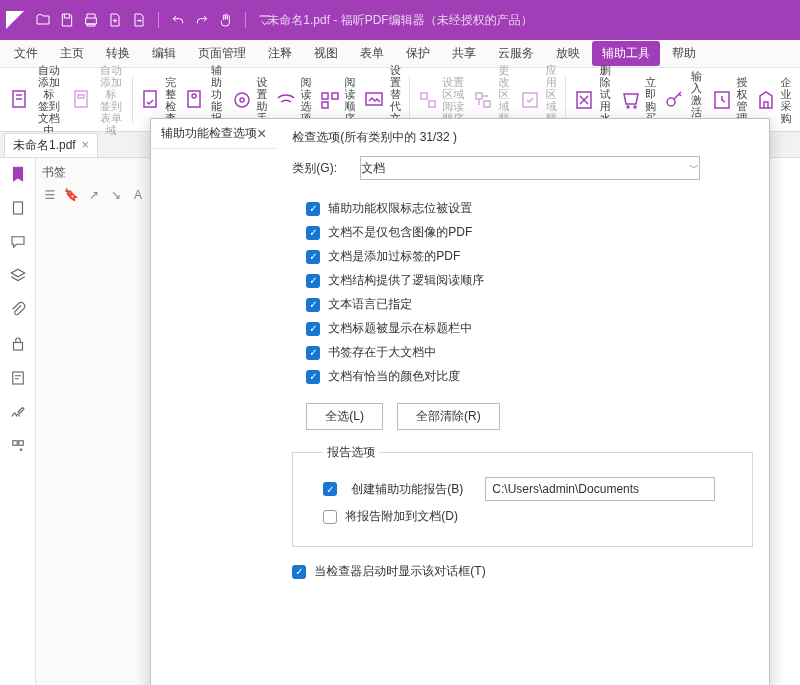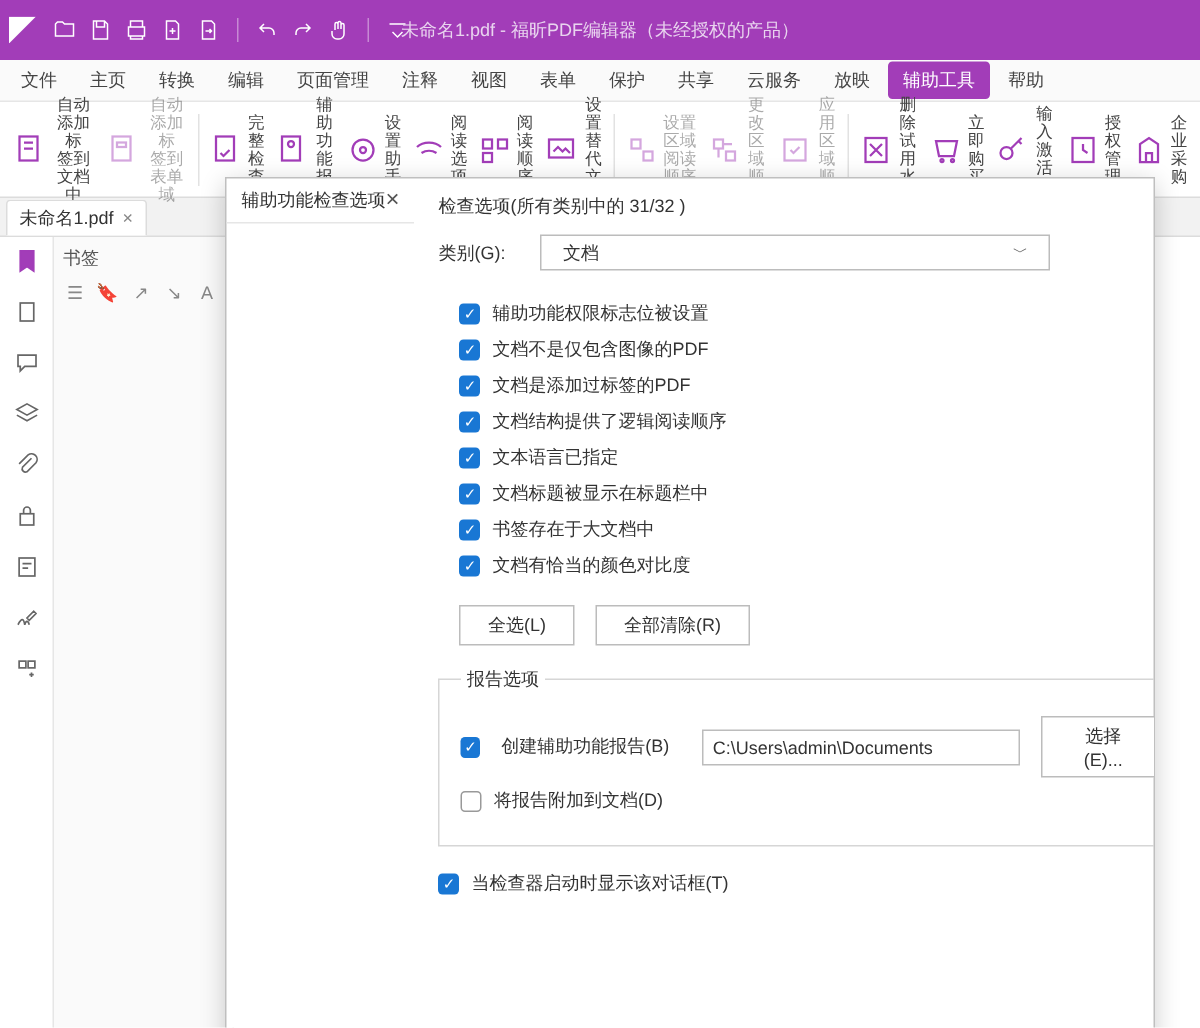--- a/index.html
+++ b/index.html
@@ -34,30 +34,30 @@
 .panel .picons{display:flex;gap:6px}
 .panel .picons span{width:16px;height:16px;display:flex;align-items:center;justify-content:center;color:#888}
 .canvas{flex:1;background:#fff}
 .dialog{position:absolute;left:150px;top:118px;width:620px;height:648px;background:#fff;border:1px solid #bfbfbf;box-shadow:0 4px 16px rgba(0,0,0,.2);display:flex;flex-direction:row}
 .dialog .dtitle{height:30px;display:flex;align-items:center;justify-content:space-between;padding:0 10px;border-bottom:1px solid #e6e6e6}
 .dialog .dtitle .x{font-size:16px;color:#555;cursor:pointer}
 .dialog .dbody{flex:1;padding:10px 16px 0 16px;overflow:auto}
 .dialog .subhdr{font-size:12px;color:#333;margin-bottom:10px}
 .dialog .row{display:flex;align-items:center;gap:12px;margin-bottom:20px}
 .dialog .lbl{font-size:12px;color:#333;min-width:56px}
-.dialog select,.dialog .selectlike{border:1px solid #bcbcbc;height:24px;font-size:12px;padding:2px 14px;background:#fff}
+.dialog select,.dialog .selectlike{border:1px solid #bcbcbc;height:24px;font-size:12px;padding:2px 0;background:#fff}
 .dialog .selectlike{width:340px;display:flex;align-items:center;justify-content:space-between}
 .dialog .chev{font-size:10px;color:#666}
 .dialog .chk{display:flex;align-items:center;gap:8px;margin:7px 0 7px 14px}
 .dialog .cb{width:14px;height:14px;border-radius:3px;display:flex;align-items:center;justify-content:center;font-size:10px;color:#fff}
 .dialog .cb.on{background:#1977d4}
 .dialog .cb.off{border:1px solid #999;background:#fff}
 .dialog .btnrow{display:flex;gap:14px;margin:18px 0 14px 14px}
 .dialog .btn{border:1px solid #bcbcbc;background:#fff;padding:4px 18px;font-size:12px;cursor:pointer}
-.dialog fieldset{border:1px solid #d6d6d6;padding:12px 14px 14px;margin-top:6px}
+.dialog fieldset{border:1px solid #d6d6d6;padding:12px 30px 14px;margin-top:6px}
 .dialog legend{font-size:12px;padding:0 4px;color:#333}
 .dialog .pathrow{display:flex;align-items:center;gap:14px;margin-top:4px}
 .dialog .pathbox{border:1px solid #bcbcbc;height:24px;width:230px;padding:2px 6px;font-size:12px;display:flex;align-items:center;color:#333}
 .dialog .dfooter{height:48px;border-top:0;display:flex;align-items:center;padding:0 16px;gap:10px}
 .dialog .dfooter .spacer{flex:1}
 .dialog .pbtn{border:1px solid #bcbcbc;background:#fff;padding:5px 24px;font-size:12px;cursor:pointer}
 .dialog .pbtn.primary{border:1px solid #1977d4}
 </style>
 </head>
 <body>
@@ -405,21 +405,20 @@
     <div class="btnrow">
       <button class="btn">全选(L)</button>
       <button class="btn">全部清除(R)</button>
     </div>
     <fieldset>
       <legend>报告选项</legend>
       <div class="chk pathrow" style="margin-left:0">
         <span class="cb on">✓</span>
         <span style="min-width:120px">创建辅助功能报告(B)</span>
         <div class="pathbox">C:\Users\admin\Documents</div>
-        <button class="btn">选择(E)...</button>
       </div>
       <div class="chk" style="margin-left:0">
         <span class="cb off"></span>
         <span>将报告附加到文档(D)</span>
       </div>
     </fieldset>
     <div class="chk" style="margin:16px 0 0 0">
       <span class="cb on">✓</span>
       <span>当检查器启动时显示该对话框(T)</span>
     </div>

